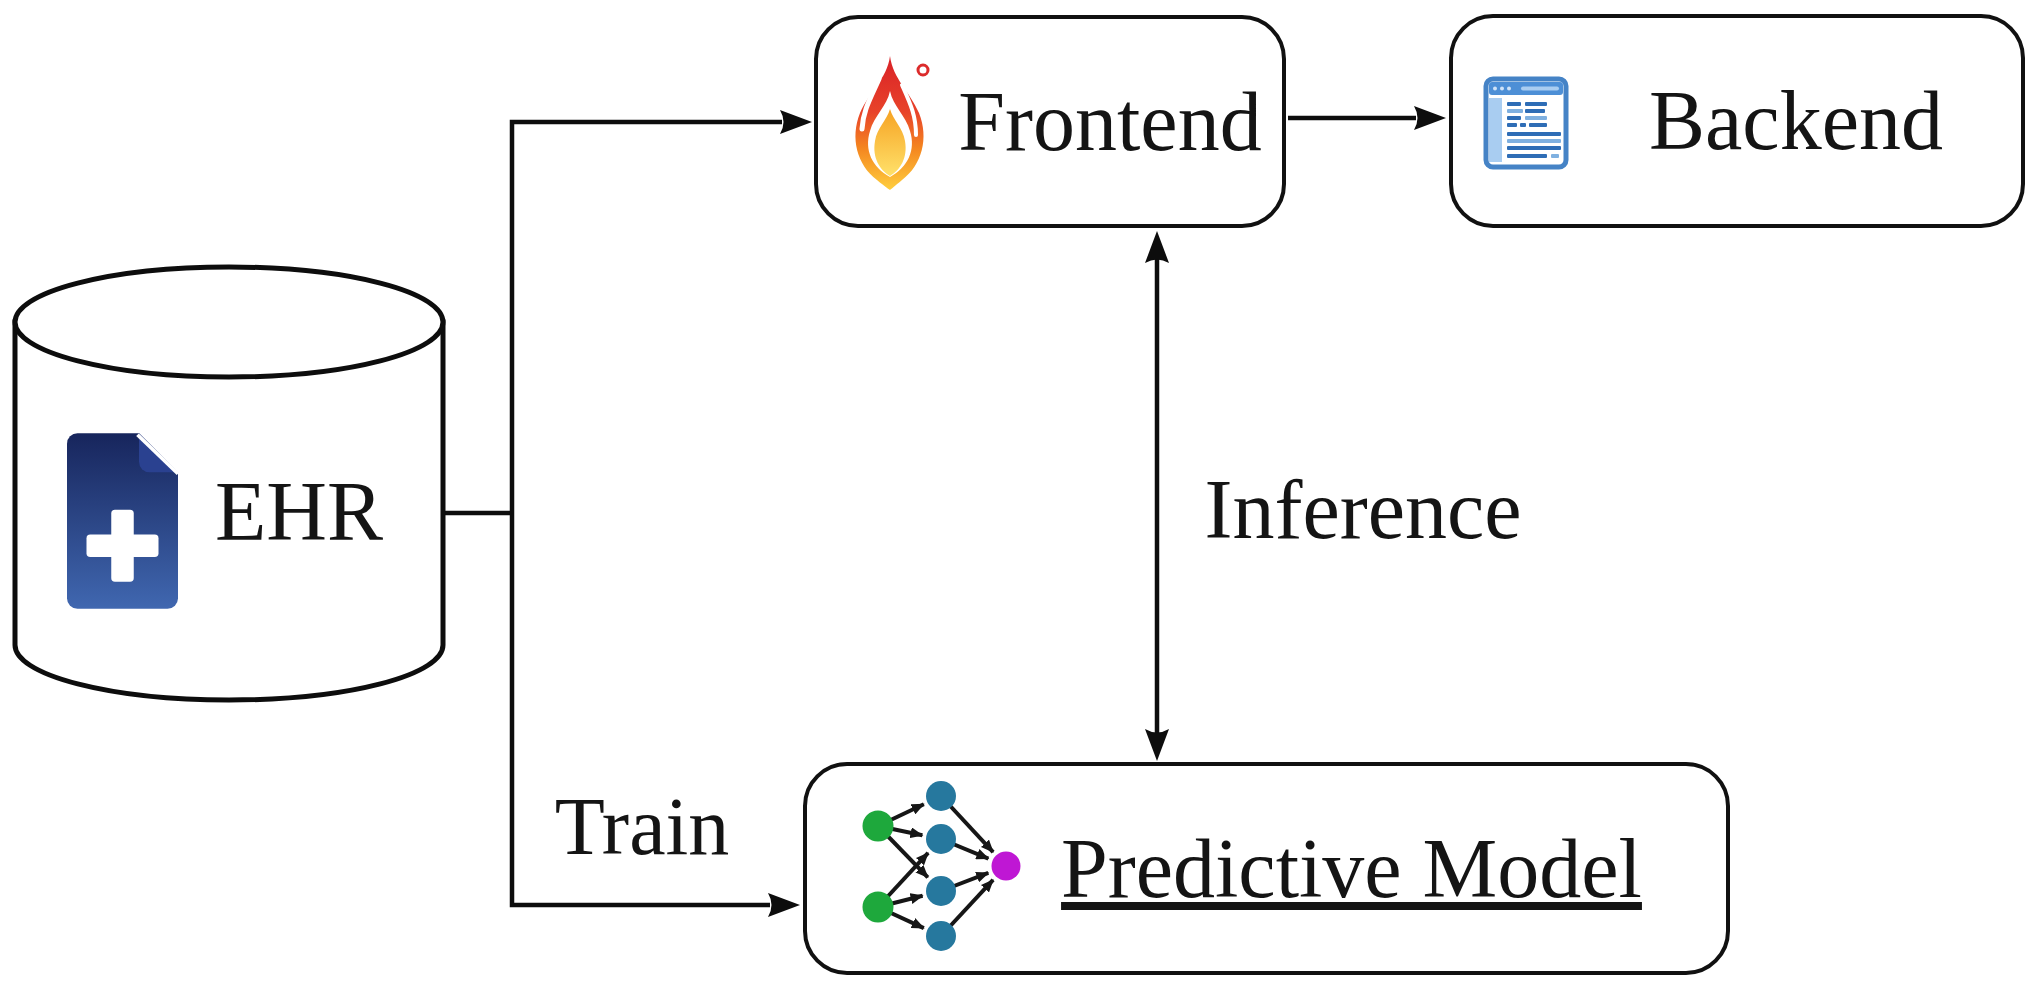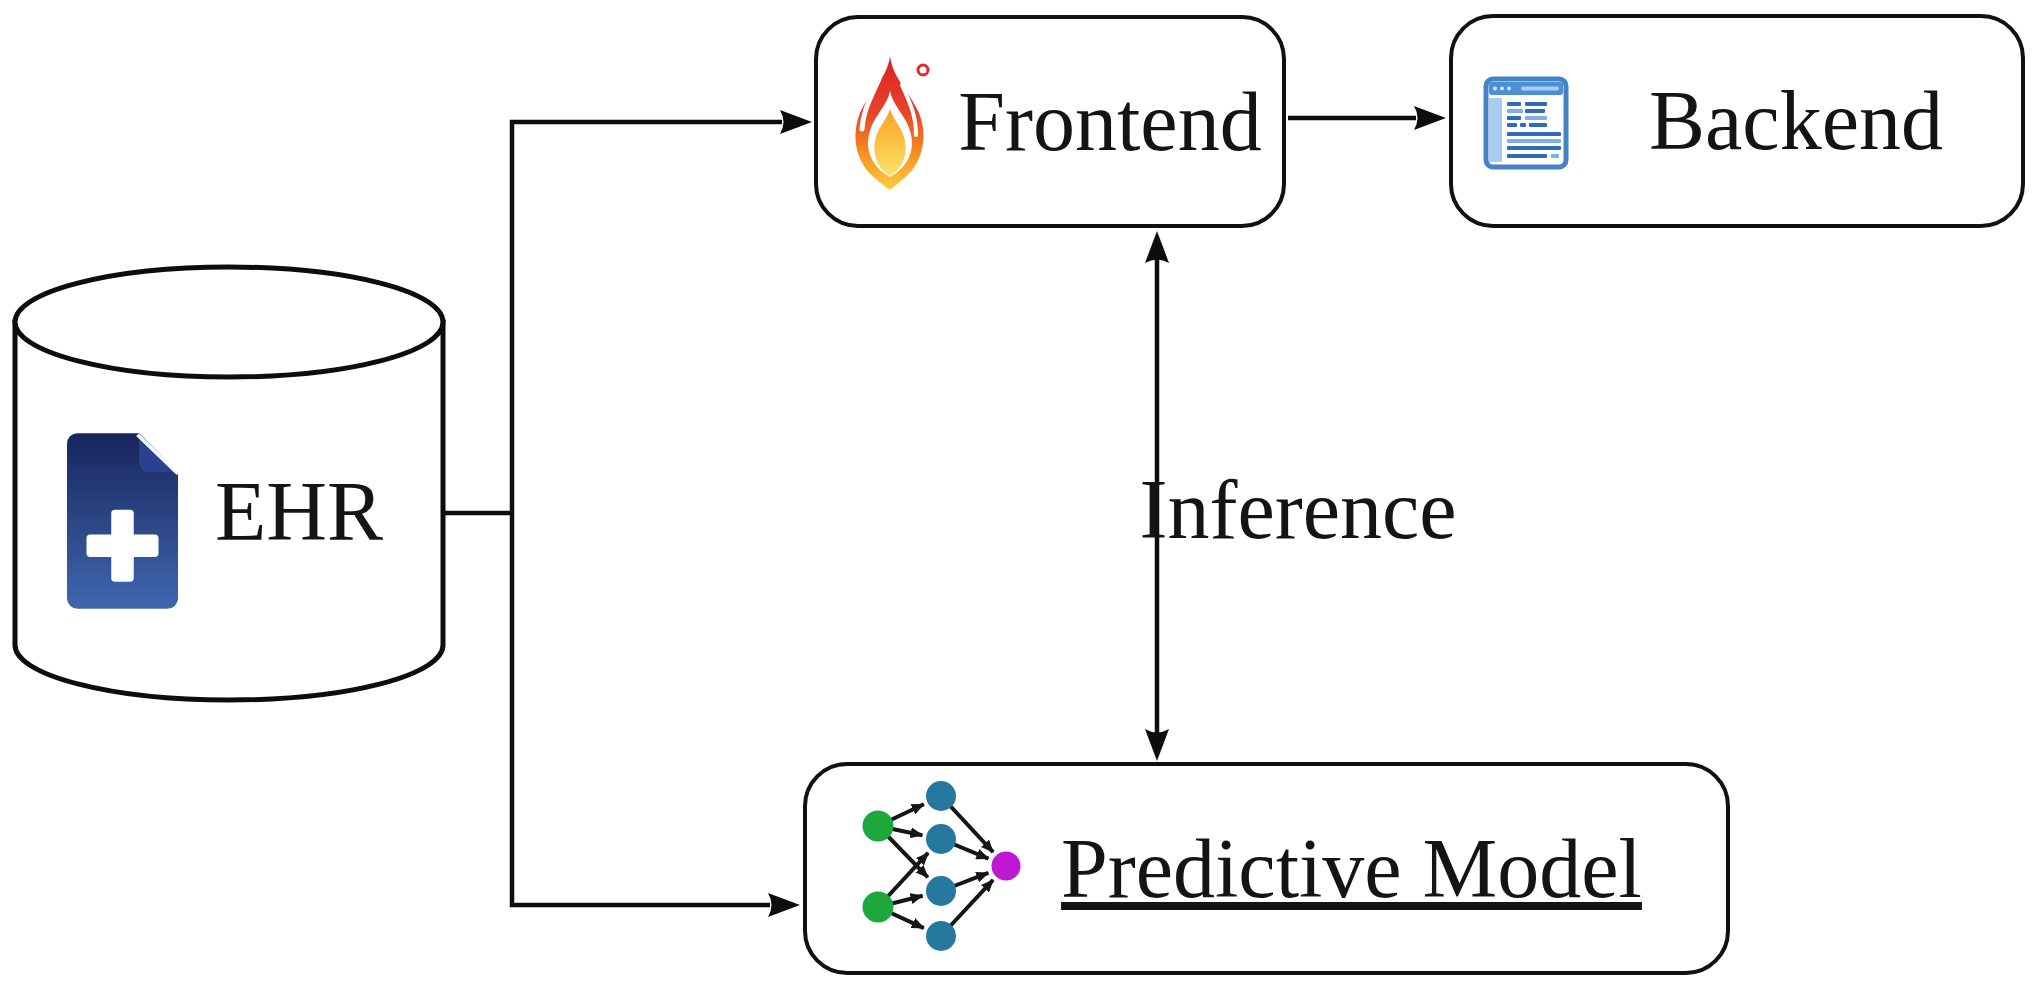--- a/index.html
+++ b/index.html
@@ -38,21 +38,21 @@
   #ehr-label{position:absolute;left:215px;top:470px;width:200px;text-align:left;font-size:84px;line-height:1;}
   #backend-box{left:814px;top:15px;width:472px;height:213px;}
   #frontend-box{left:1449px;top:14px;width:576px;height:214px;}
   #pm-box{left:803px;top:762px;width:927px;height:213px;}
   #flame-icon{left:841px;top:53px;width:98px;height:154px;}
   #browser-icon{left:1483px;top:76px;width:86px;height:94px;}
   #nn-icon{left:862px;top:781px;width:160px;height:172px;}
   #backend-label{left:130px;right:10px;}
   #frontend-label{left:120px;right:2px;}
   #pm-label{left:215px;right:45px;text-decoration:underline;}
-  #inference-label{left:1048px;top:468px;width:500px;font-family:Liberation Serif, serif;}
+  #inference-label{left:1113px;top:468px;width:500px;font-family:Liberation Serif, serif;}
   #train-label{left:512px;top:786px;width:260px;font-size:82px;}
 </style>
 </head>
 <body>
 
 <div id="canvas">
 
   <svg id="wires" viewBox="0 0 2040 993">
     <g stroke="#0d0d0d" stroke-width="4.5" fill="none">
 
@@ -188,14 +188,17 @@
       <circle cx="79" cy="58" r="15" fill="#26789e"></circle>
       <circle cx="79" cy="110" r="15" fill="#26789e"></circle>
       <circle cx="79" cy="155" r="15" fill="#26789e"></circle>
       <circle cx="144" cy="85" r="14.5" fill="#bf17d4"></circle>
     </svg>
   </div>
 
   <div class="free-label" id="inference-label">
     <span>Inference</span>
   </div>
+  <div class="free-label" id="train-label">
+    <span>Train</span>
+  </div>
 
 </div>
 
 </body></html>

